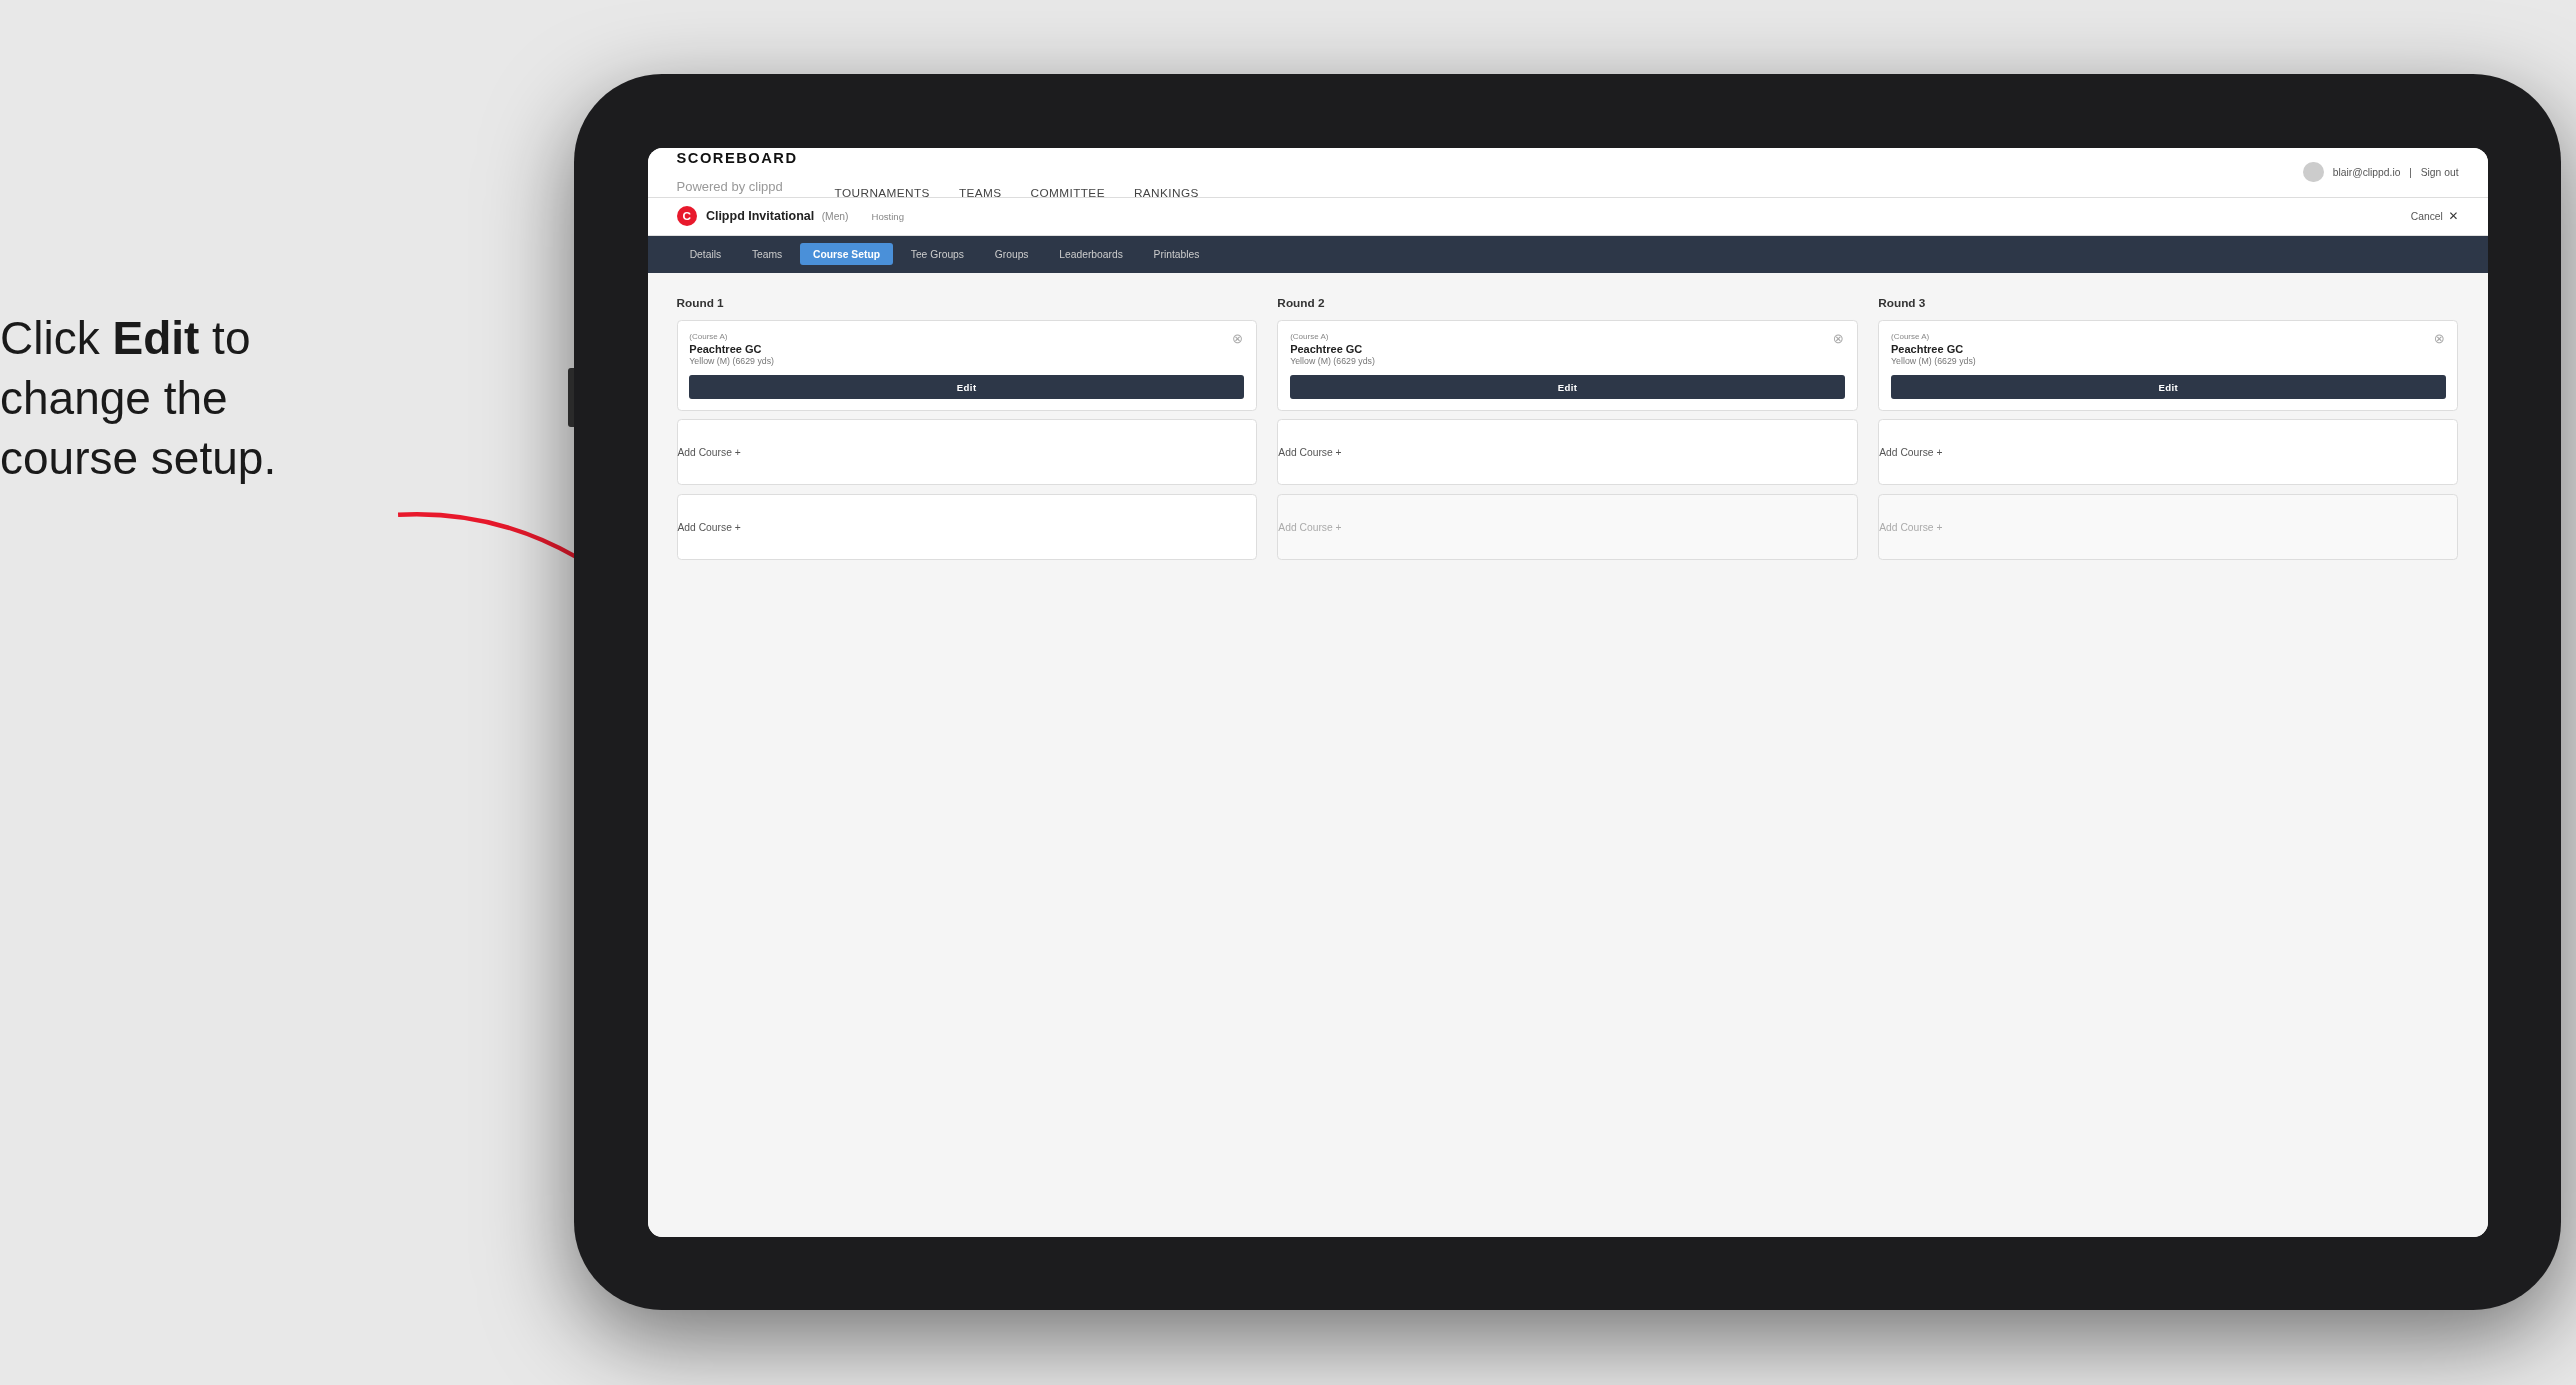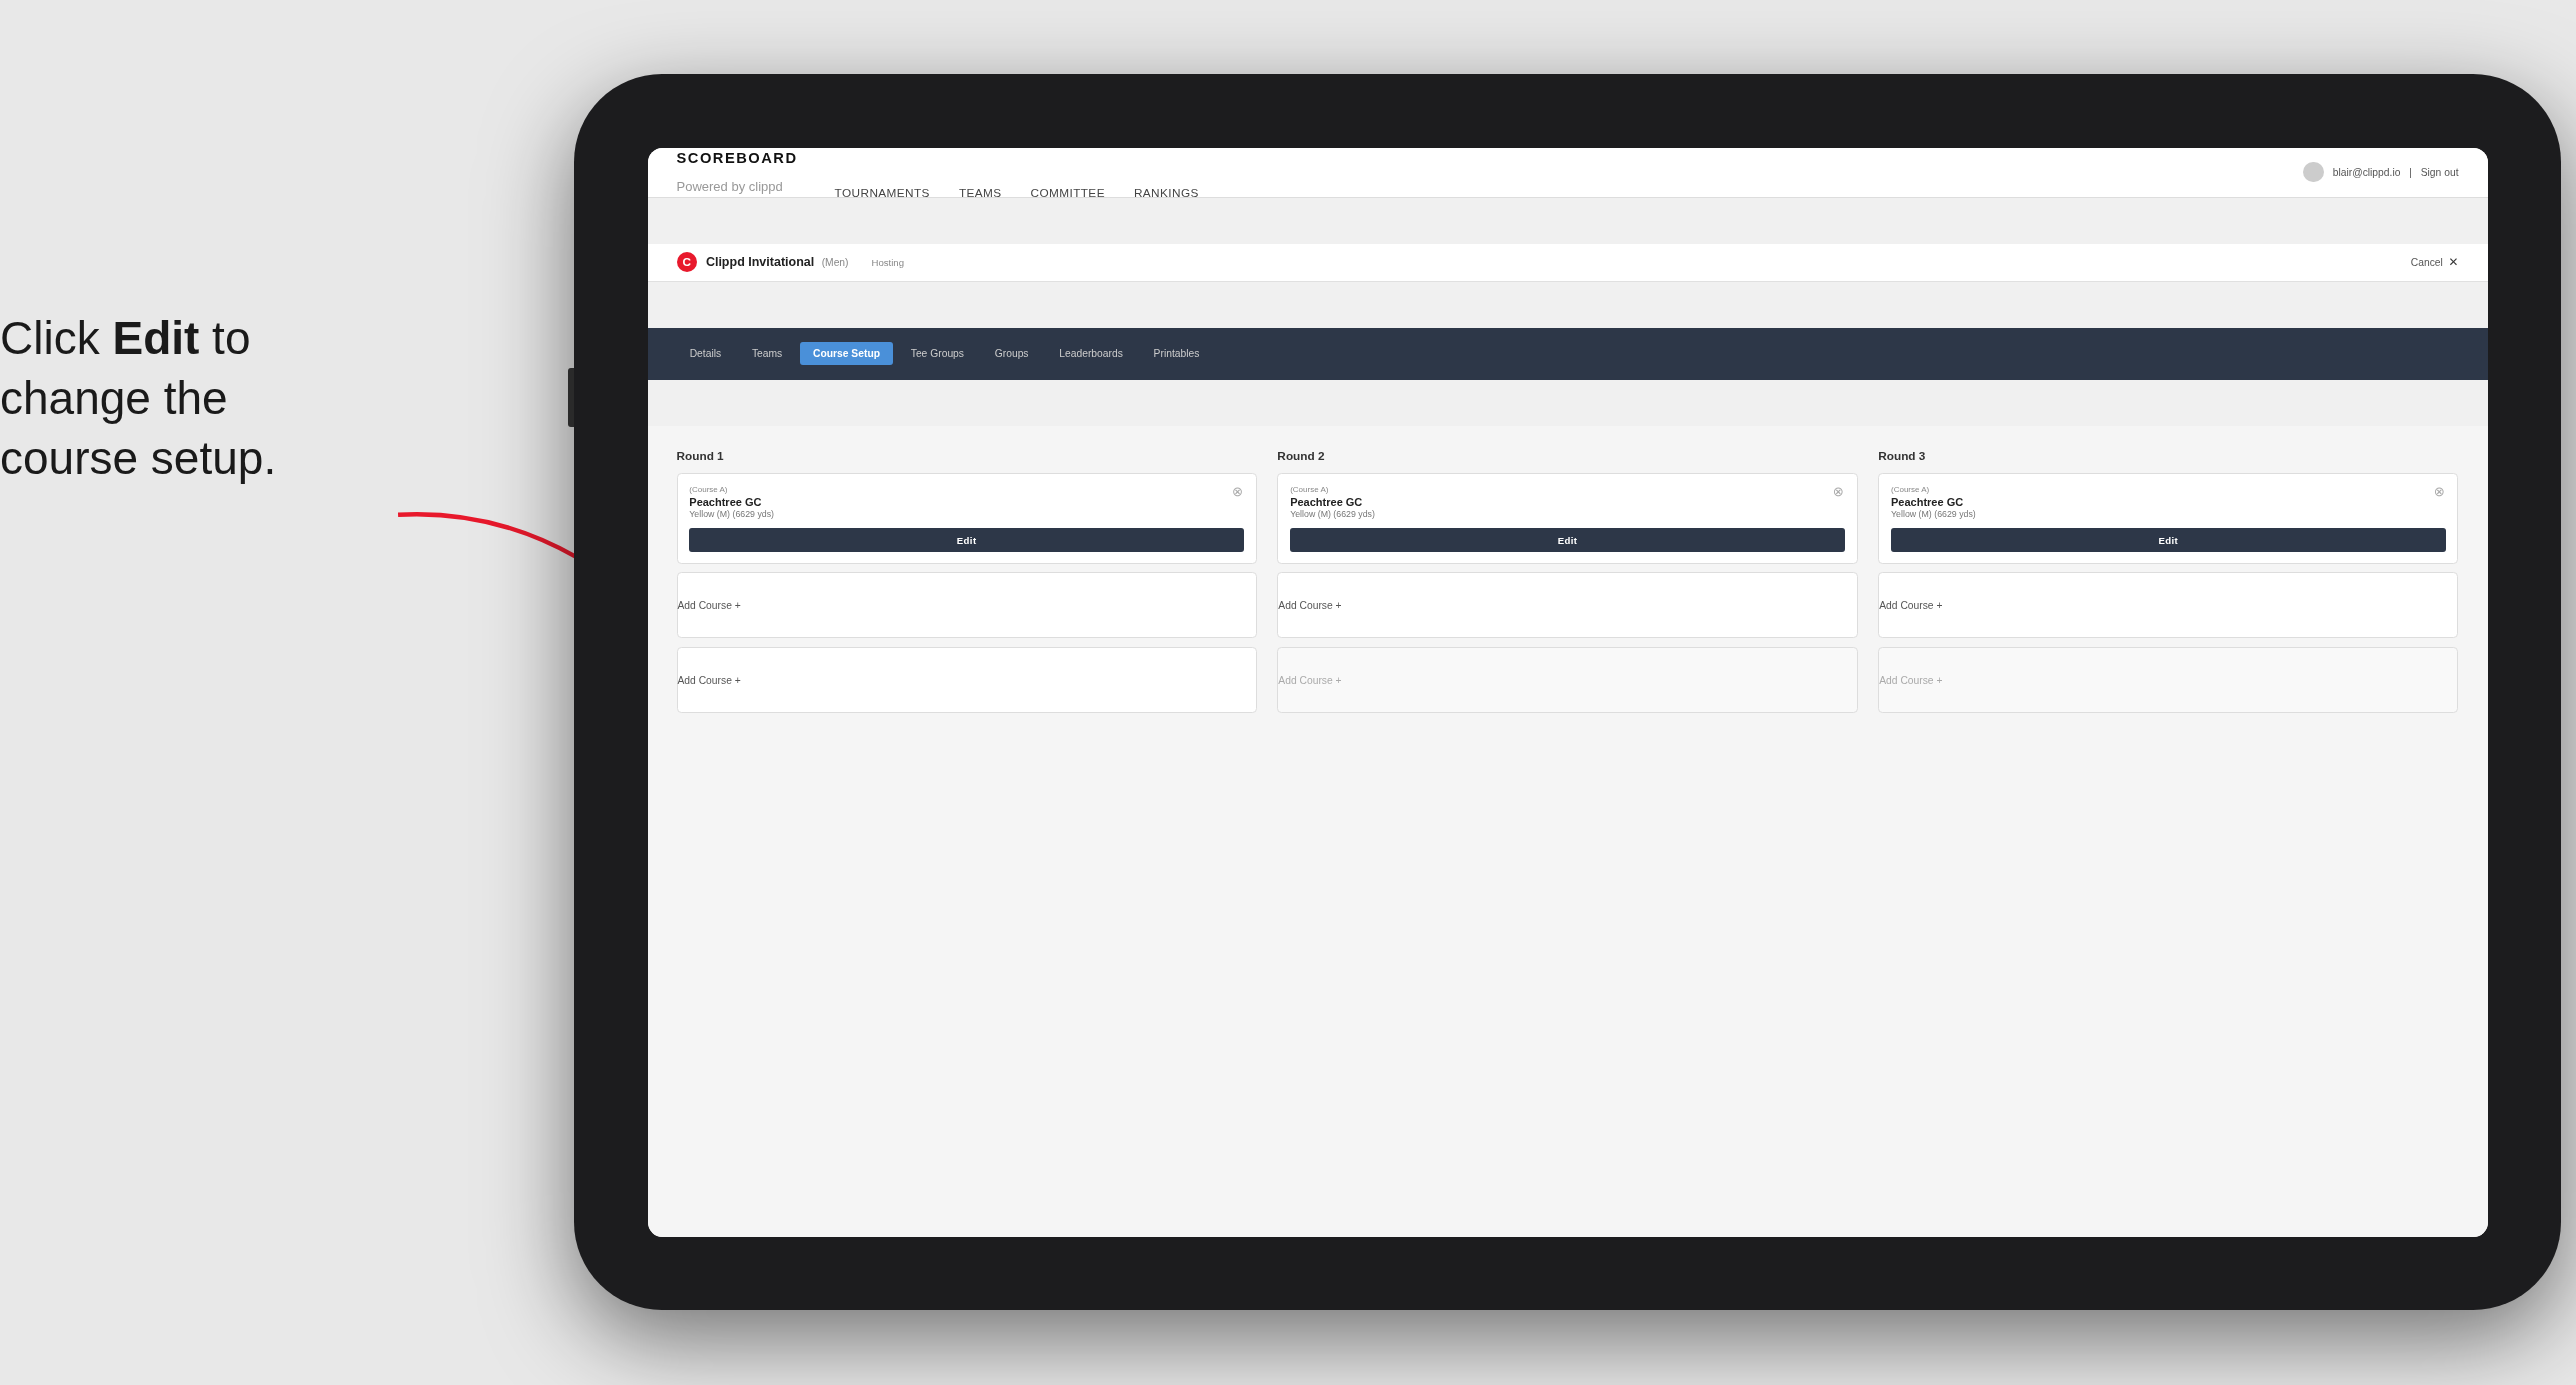--- a/index.html
+++ b/index.html
@@ -58,21 +58,20 @@
 
     
     .tablet-screen {
       width: 1840px;
       height: 1089px;
       background: #f0f0f0;
       border-radius: 14.7px;
       overflow: hidden;
       display: flex;
       flex-direction: column;
-      gap: 46px;
     }
 
     
     .top-nav {
       background: #ffffff;
       border-bottom: 0.7px solid #ddd;
       height: 50px;
       display: flex;
       align-items: center;
       padding: 0 29px;
@@ -172,21 +171,21 @@
     }
     .cancel-x {
       font-size: 11.8px;
       color: #333;
       margin-left: 2.9px;
     }
 
     
     .tab-bar {
       background: #2d3748;
-      height: 52px;
+      height: 37px;
       display: flex;
       align-items: center;
       padding: 0 29px;
       gap: 4.4px;
       flex-shrink: 0;
     }
     .tab-item {
       padding: 5.9px 13.2px;
       font-size: 10.3px;
       color: #ccc;

